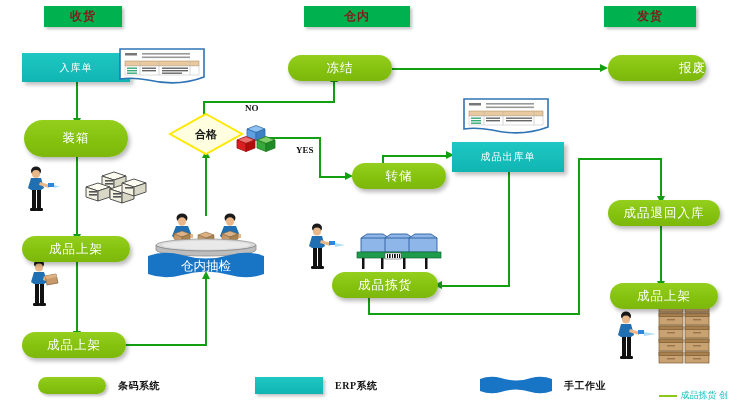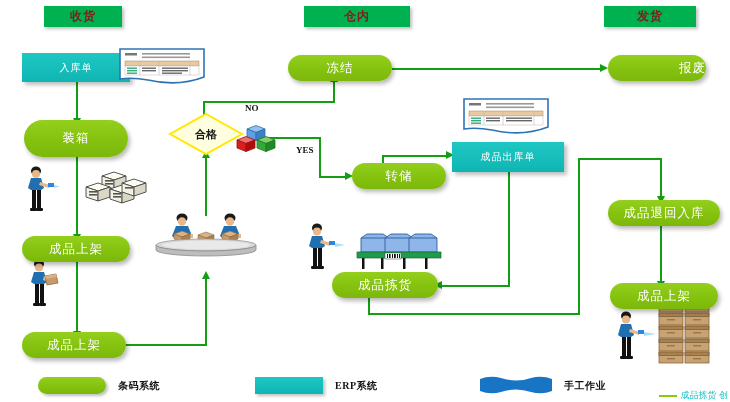--- a/index.html
+++ b/index.html
@@ -370,20 +370,26 @@
   </div>
 
   <div class="node pill" style="left:22px;top:236px;width:108px;height:26px;">
     <span>成品上架</span>
   </div>
 
   <div class="node pill" style="left:22px;top:332px;width:104px;height:26px;">
     <span>成品上架</span>
   </div>
 
+  <div class="manual" style="left:148px;top:252px;width:116px;height:28px;">
+    <svg class="ribbon" viewBox="0 0 116 28" preserveAspectRatio="none">
+      <path d="M0 4 Q16 -2 34 3 Q58 10 82 3 Q100 -2 116 4 L116 22 Q100 28 82 23 Q58 16 34 23 Q16 28 0 22 Z" fill="#1874C4"></path>
+    </svg>
+    <span style="position:relative;z-index:2;">仓内抽检</span>
+  </div>
 
   <div class="diamond" style="left:168px;top:112px;width:76px;height:44px;">
     <svg class="dm" viewBox="0 0 76 44">
       <polygon points="38,2 74,22 38,42 2,22" fill="#FFFFE0" stroke="#FFE800" stroke-width="2"></polygon>
     </svg>
     <div class="dlabel">合格</div>
   </div>
 
   <div class="node pill" style="left:288px;top:55px;width:104px;height:26px;">
     <span>冻结</span>

